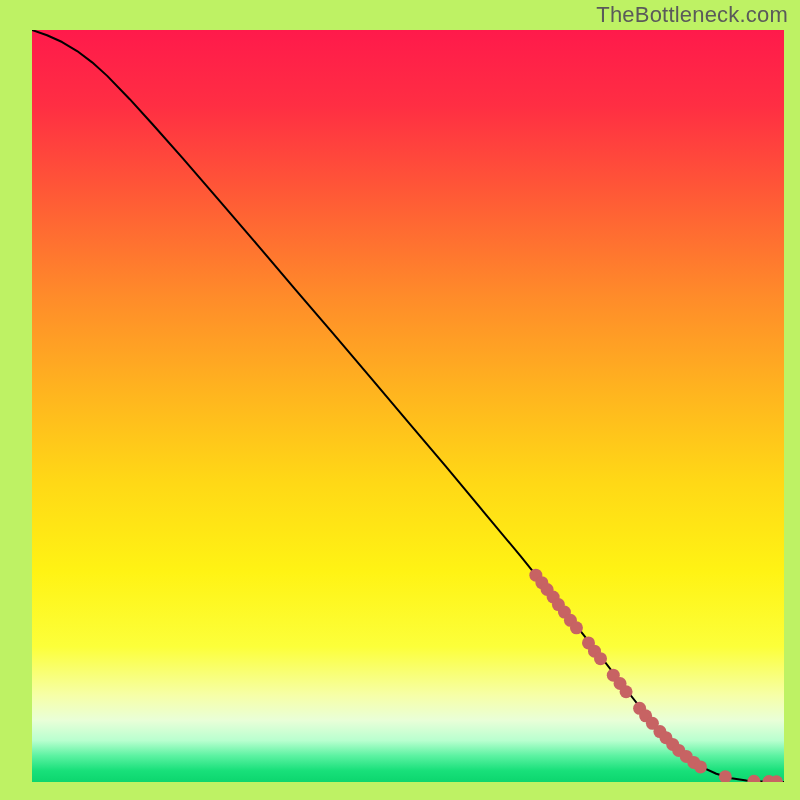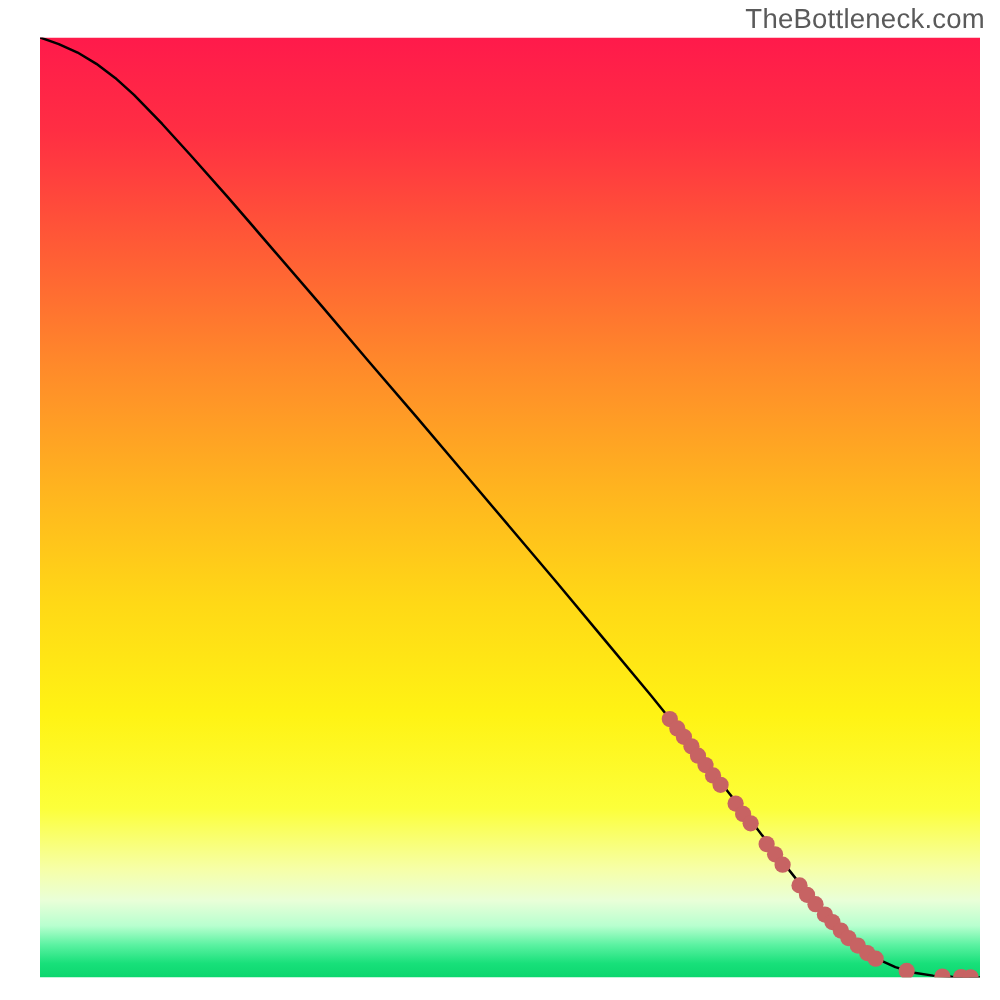--- a/index.html
+++ b/index.html
@@ -1,21 +1,21 @@
 <!DOCTYPE html>
 <html><head>
 <meta charset="utf-8">
 <style>
   * { margin: 0; padding: 0; box-sizing: border-box; }
   html, body { width: 800px; height: 800px; overflow: hidden; background: #000; }
   .frame {
     position: relative;
     width: 800px;
     height: 800px;
-    background: #ffffff;
+    background: #bef264;
   }
   .watermark {
     position: absolute;
     top: 2px;
     right: 12px;
     font-family: Arial, Helvetica, sans-serif;
     font-size: 22px;
     font-weight: 500;
     color: #5a5a5a;
     letter-spacing: 0.2px;

